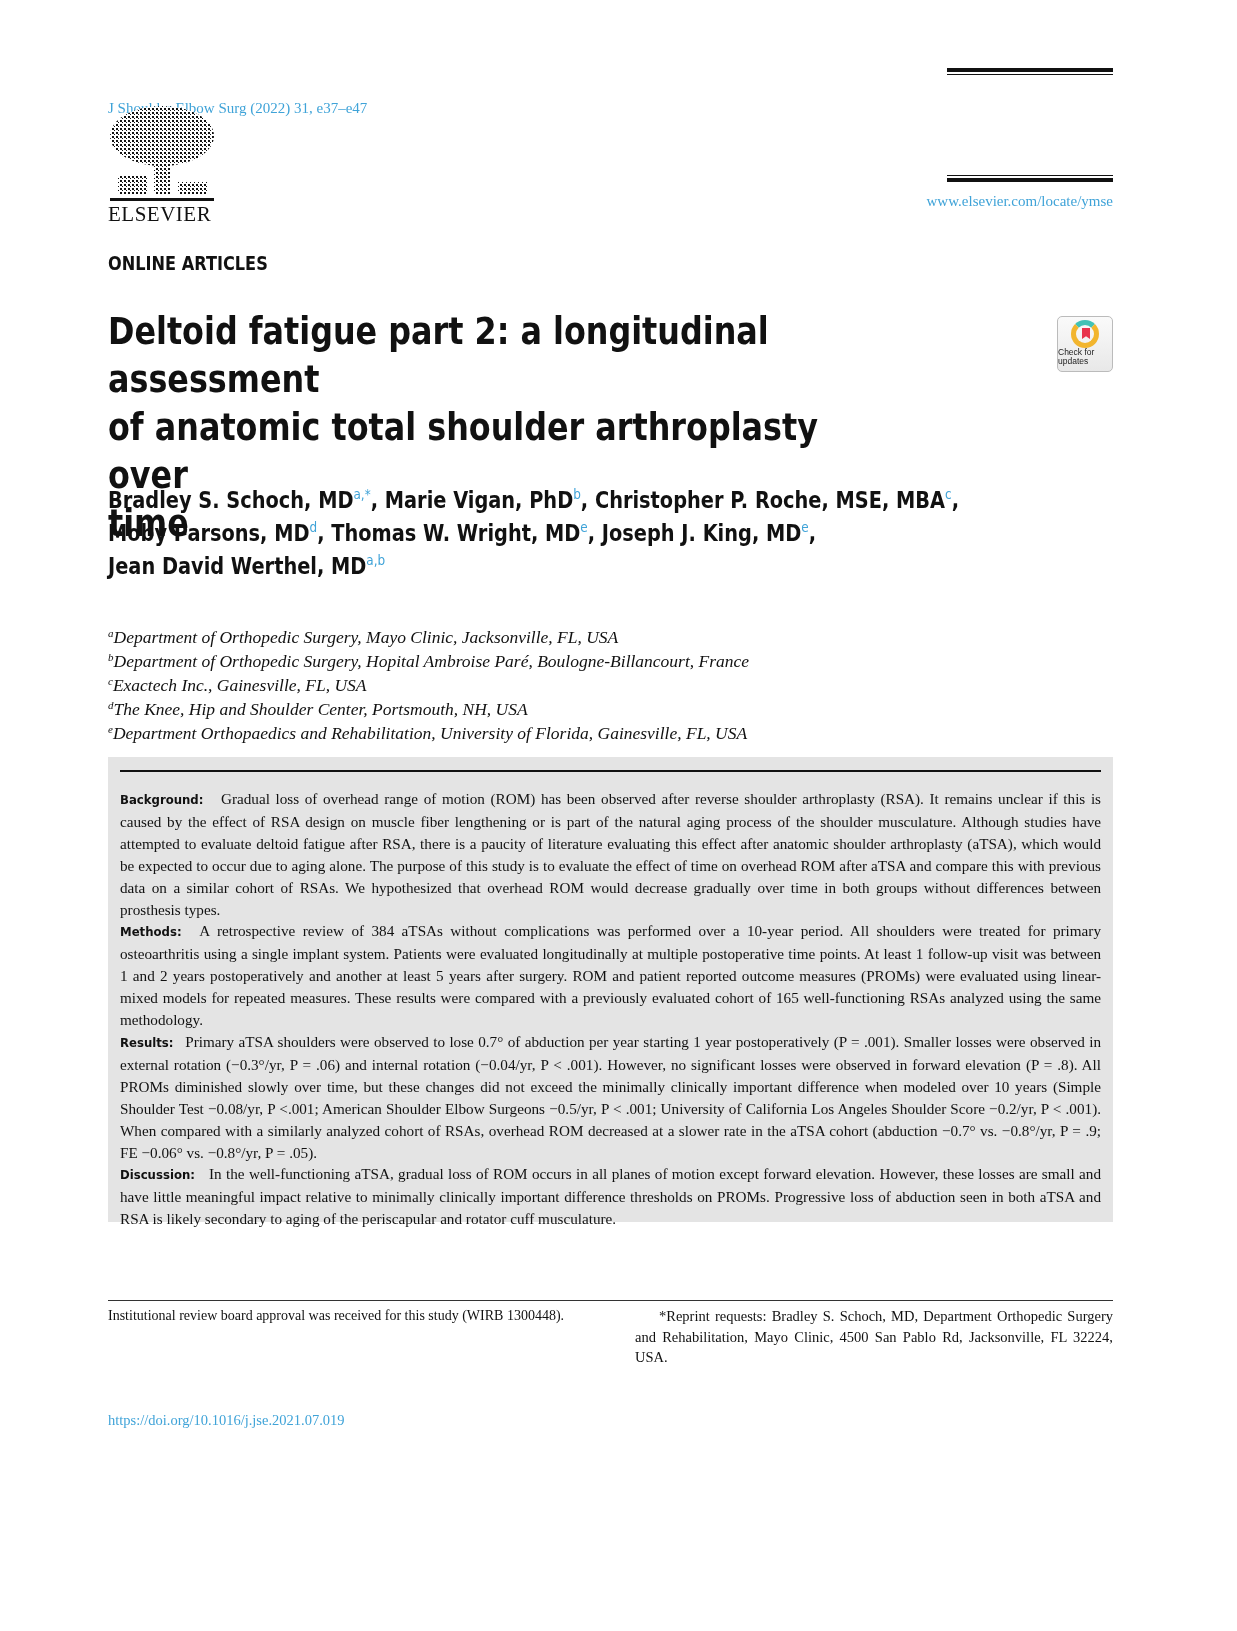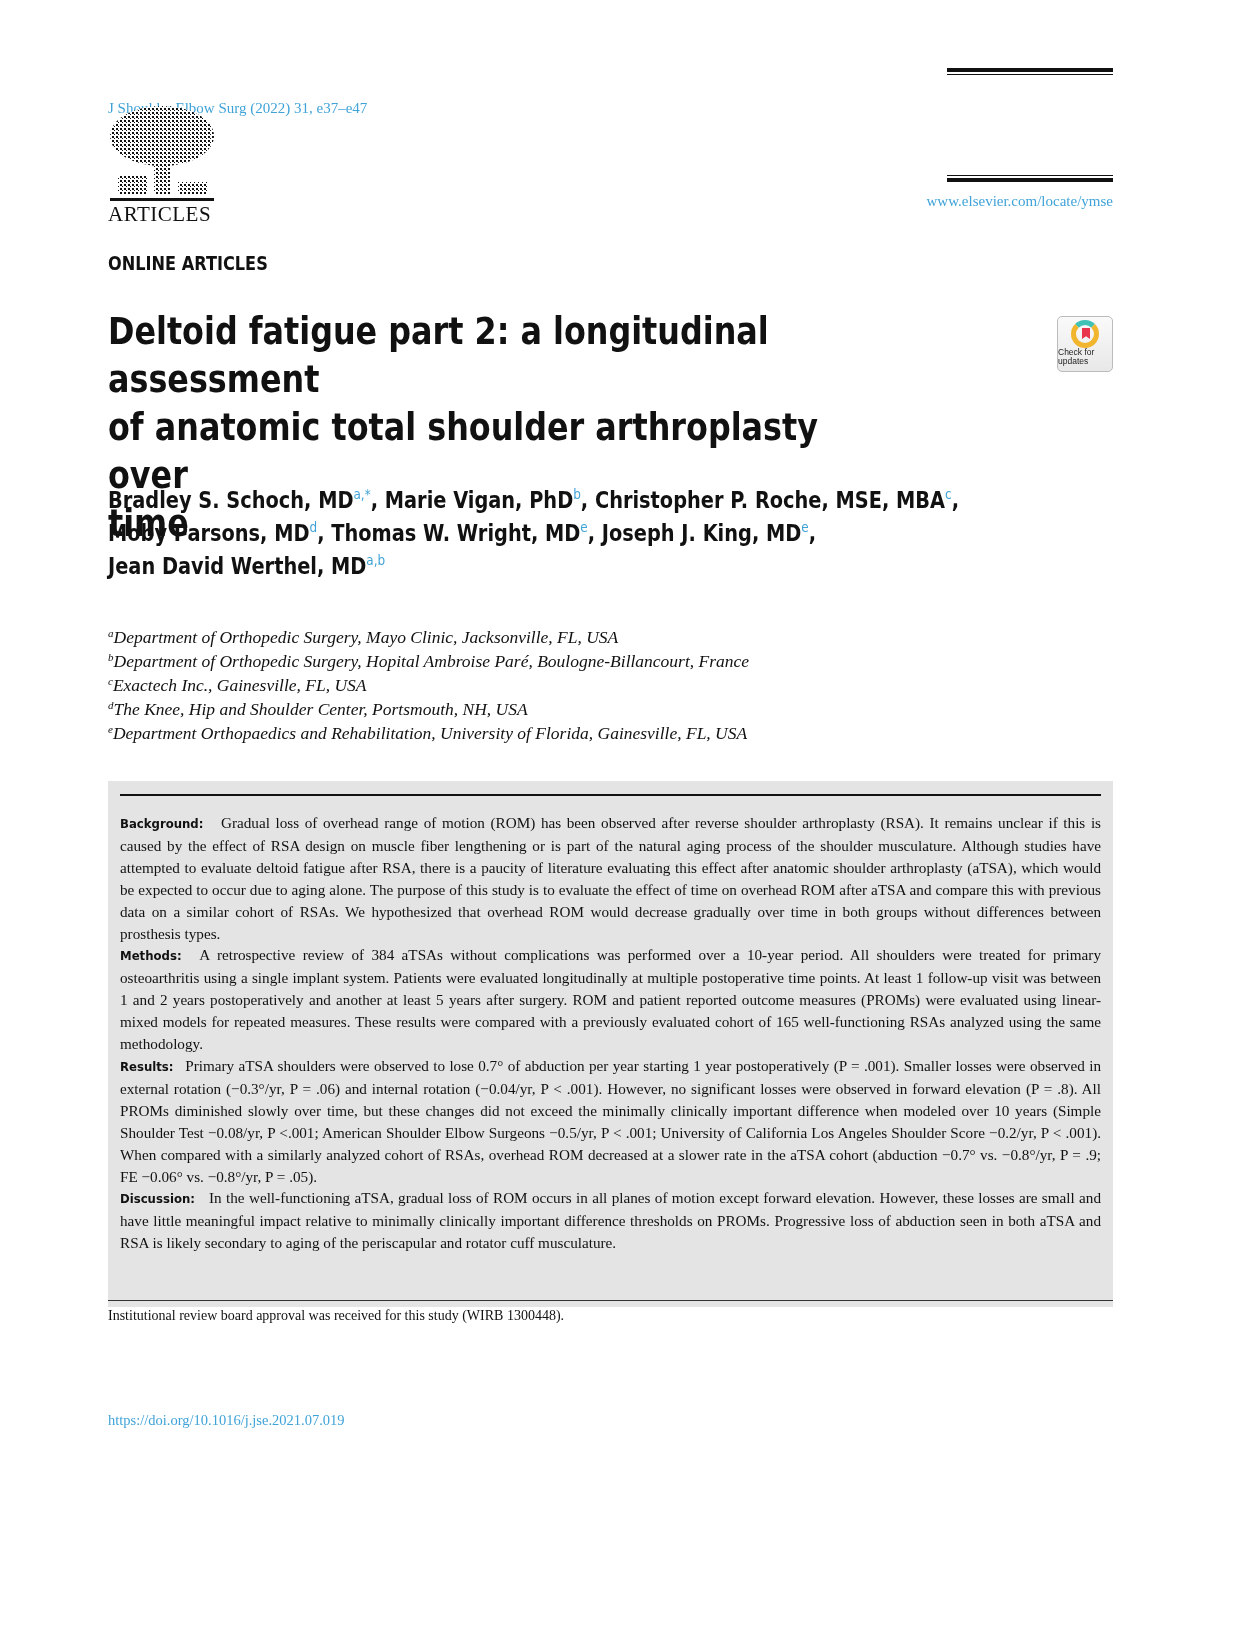--- a/index.html
+++ b/index.html
@@ -19,21 +19,21 @@
   .section { left: 108px; top: 252px; font-family: "DejaVu Sans", sans-serif; font-weight: bold; font-size: 19px; transform: scaleX(0.85); transform-origin: left; }
   .title { left: 108px; top: 308px; width: 900px; font-family: "DejaVu Sans", sans-serif; font-weight: bold; font-size: 37px; line-height: 48px; transform: scaleX(0.86); transform-origin: left; }
   .crossmark { left: 1057px; top: 316px; width: 54px; height: 54px; border: 1px solid #bbb; border-radius: 5px; background: linear-gradient(#fafafa,#e8e8e8); text-align:left; }
   .crossmark .ring { width: 28px; height: 28px; border-radius: 50%; margin: 3px auto 0; border: 5px solid #f2b52e; border-top-color: #41c2b6; box-sizing: border-box; position: relative; }
   .crossmark .ring::after { content: ""; position:absolute; left:6px; top:3px; width:8px; height:11px; background:#e8344d; clip-path: polygon(0 0,100% 0,100% 100%,50% 75%,0 100%); }
   .crossmark .cm-text { font-family: "Liberation Sans", sans-serif; font-size: 8.5px; line-height: 9px; color:#222; }
   .authors { left: 108px; top: 484px; width: 1010px; font-family: "DejaVu Sans", sans-serif; font-weight: bold; font-size: 22.5px; line-height: 33px; transform: scaleX(0.86); transform-origin: left; white-space: nowrap; }
   .authors sup { font-weight: normal; font-size: 14px; color: #3fa3d8; vertical-align: 9px; line-height: 0; }
   .affils { left: 108px; top: 625px; font-style: italic; font-size: 17.5px; line-height: 24px; }
   .affils sup { font-size: 11px; vertical-align: 6px; line-height: 0; }
-  .abstract-box { left: 108px; top: 757px; width: 1005px; height: 526px; background: #e4e4e4; margin-top: 24px; }
+  .abstract-box { left: 108px; top: 757px; width: 1005px; height: 465px; background: #e4e4e4; }
   .abstract-rule { position:absolute; left: 12px; right: 12px; top: 13px; border-top: 2px solid #111; }
   .abstract-text { position:absolute; left: 12px; right: 12px; top: 31px; font-size: 15.2px; line-height: 21.9px; text-align: justify; }
   .abstract-text .lbl { font-family: "DejaVu Sans", sans-serif; font-weight: bold; font-size: 13px; display:inline-block; transform: scaleX(0.9); transform-origin:left; margin-right:-3px;}
   .abstract-text p { margin: 0; }
   .footnote-rule { left: 108px; top: 1300px; width: 1005px; border-top: 1px solid #333; }
   .fn-left { left: 108px; top: 1306px; width: 480px; font-size: 14px; line-height: 20.5px; text-align: justify; }
   .fn-right { left: 635px; top: 1306px; width: 478px; font-size: 14.5px; line-height: 20.5px; text-align: justify; }
   .fn-right .indent { text-indent: 24px; }
   .copyright { left: 108px; top: 1410px; font-size: 14.5px; line-height: 20px; }
 </style>
@@ -50,21 +50,21 @@
         <rect x="0" y="0" width="2" height="2" fill="#111"></rect>
         <rect x="2" y="2" width="1" height="1" fill="#111"></rect>
       </pattern>
     </defs>
     <ellipse cx="54" cy="32" rx="52" ry="30" fill="url(#spk)"></ellipse>
     <rect x="46" y="40" width="16" height="50" fill="url(#spk)"></rect>
     <rect x="10" y="72" width="30" height="18" fill="url(#spk)"></rect>
     <rect x="70" y="78" width="30" height="12" fill="url(#spk)"></rect>
     <rect x="2" y="94" width="104" height="3" fill="#111"></rect>
   </svg>
-  <div class="elsevier-word">ARTICLES</div>
+  <div class="elsevier-word">ELSEVIER</div>
 </div>
 
 <div class="abs journal-box">
   <div class="rule-top"></div>
   <div class="rule-bot"></div>
 </div>
 <div class="abs journal-url link">www.elsevier.com/locate/ymse</div>
 
 <div class="abs section">ONLINE ARTICLES</div>
 
@@ -106,17 +106,18 @@
     <p><span class="lbl">Background:</span>&nbsp; <span>Gradual loss of overhead range of motion (ROM) has been observed after reverse shoulder arthroplasty (RSA). It remains unclear if this is caused by the effect of RSA design on muscle fiber lengthening or is part of the natural aging process of the shoulder musculature. Although studies have attempted to evaluate deltoid fatigue after RSA, there is a paucity of literature evaluating this effect after anatomic shoulder arthroplasty (aTSA), which would be expected to occur due to aging alone. The purpose of this study is to evaluate the effect of time on overhead ROM after aTSA and compare this with previous data on a similar cohort of RSAs. We hypothesized that overhead ROM would decrease gradually over time in both groups without differences between prosthesis types.</span></p>
     <p><span class="lbl">Methods:</span>&nbsp; <span>A retrospective review of 384 aTSAs without complications was performed over a 10-year period. All shoulders were treated for primary osteoarthritis using a single implant system. Patients were evaluated longitudinally at multiple postoperative time points. At least 1 follow-up visit was between 1 and 2 years postoperatively and another at least 5 years after surgery. ROM and patient reported outcome measures (PROMs) were evaluated using linear-mixed models for repeated measures. These results were compared with a previously evaluated cohort of 165 well-functioning RSAs analyzed using the same methodology.</span></p>
     <p><span class="lbl">Results:</span>&nbsp; <span>Primary aTSA shoulders were observed to lose 0.7° of abduction per year starting 1 year postoperatively (P = .001). Smaller losses were observed in external rotation (−0.3°/yr, P = .06) and internal rotation (−0.04/yr, P &lt; .001). However, no significant losses were observed in forward elevation (P = .8). All PROMs diminished slowly over time, but these changes did not exceed the minimally clinically important difference when modeled over 10 years (Simple Shoulder Test −0.08/yr, P &lt;.001; American Shoulder Elbow Surgeons −0.5/yr, P &lt; .001; University of California Los Angeles Shoulder Score −0.2/yr, P &lt; .001). When compared with a similarly analyzed cohort of RSAs, overhead ROM decreased at a slower rate in the aTSA cohort (abduction −0.7° vs. −0.8°/yr, P = .9; FE −0.06° vs. −0.8°/yr, P = .05).</span></p>
     <p><span class="lbl">Discussion:</span>&nbsp; <span>In the well-functioning aTSA, gradual loss of ROM occurs in all planes of motion except forward elevation. However, these losses are small and have little meaningful impact relative to minimally clinically important difference thresholds on PROMs. Progressive loss of abduction seen in both aTSA and RSA is likely secondary to aging of the periscapular and rotator cuff musculature.</span></p>
   </div>
 </div>
 
 <div class="abs footnote-rule"></div>
 <div class="abs fn-left">Institutional review board approval was received for this study (WIRB 1300448).</div>
 <div class="abs fn-right">
+  <div class="indent">*Reprint requests: Bradley S. Schoch, MD, Department Orthopedic Surgery and Rehabilitation, Mayo Clinic, 4500 San Pablo Rd, Jacksonville, FL 32224, USA.</div>
 </div>
 
 <div class="abs copyright">
   <div class="link">https://doi.org/10.1016/j.jse.2021.07.019</div>
 </div>
 
 </body></html>

